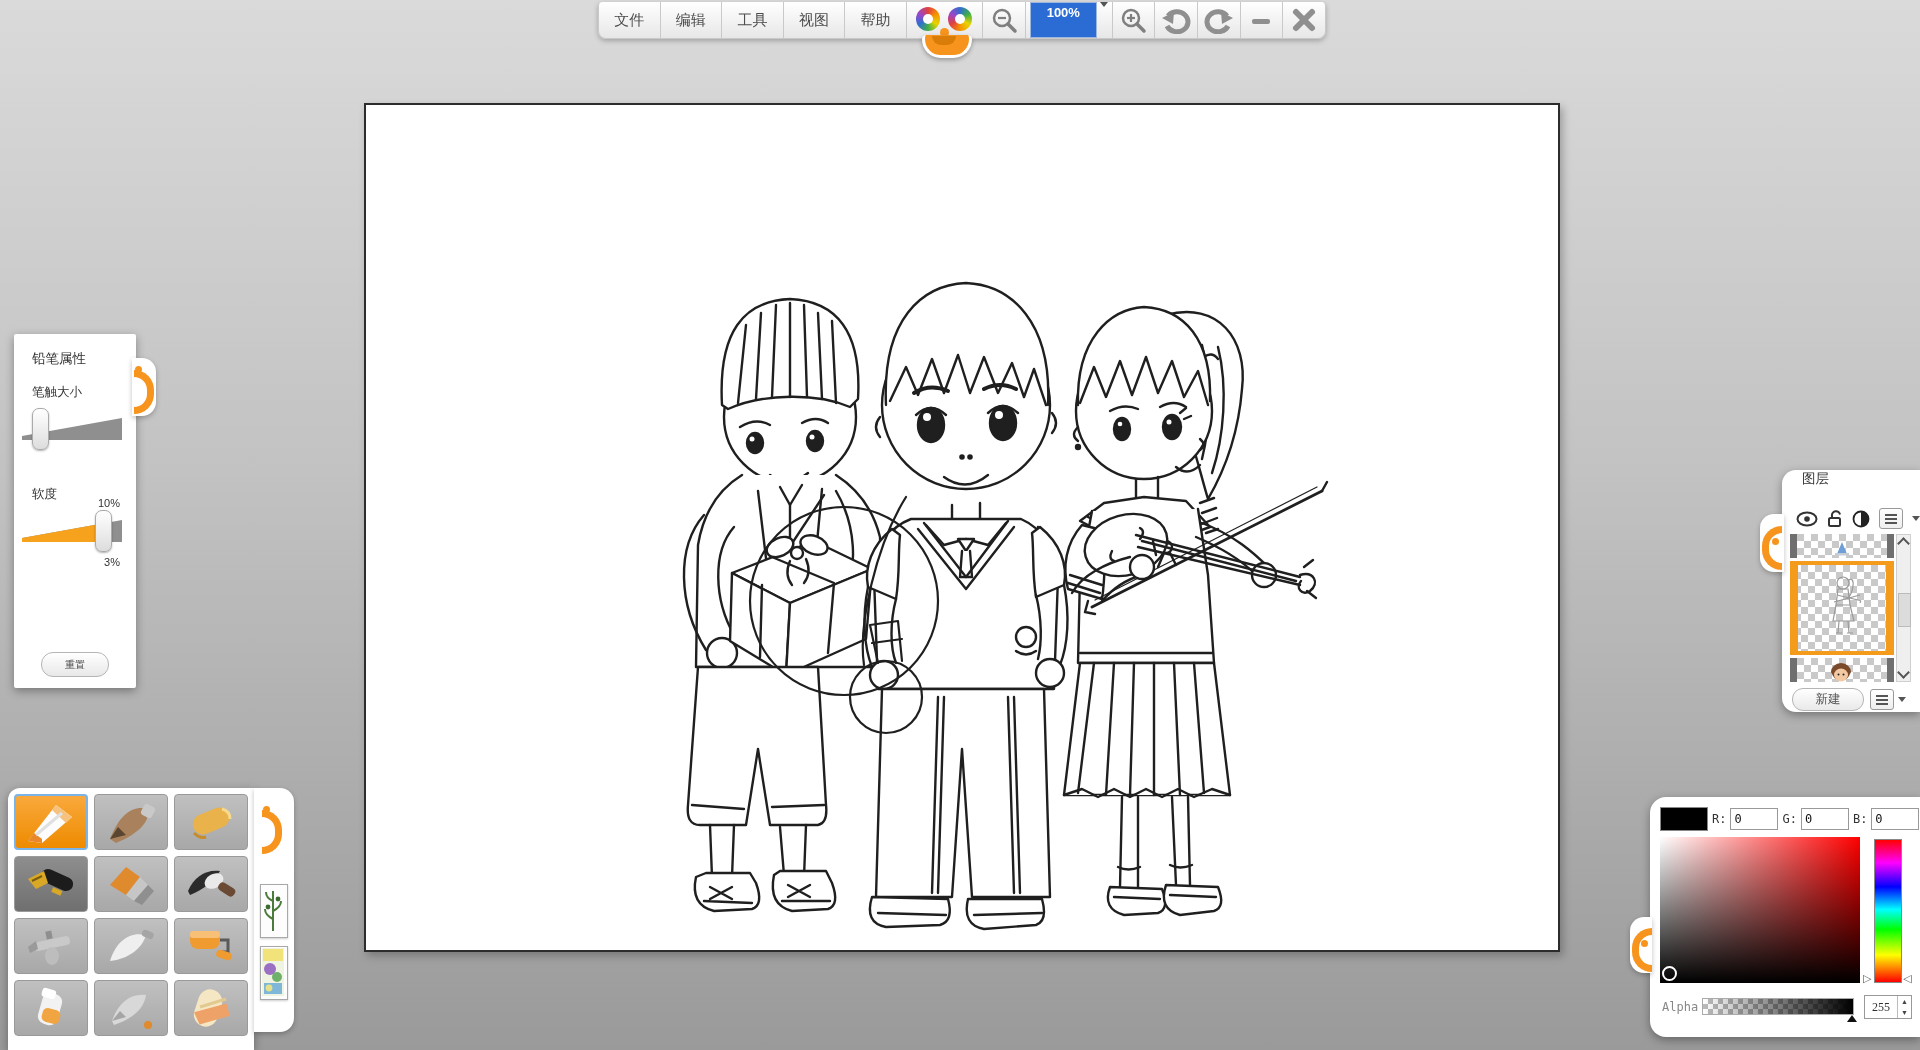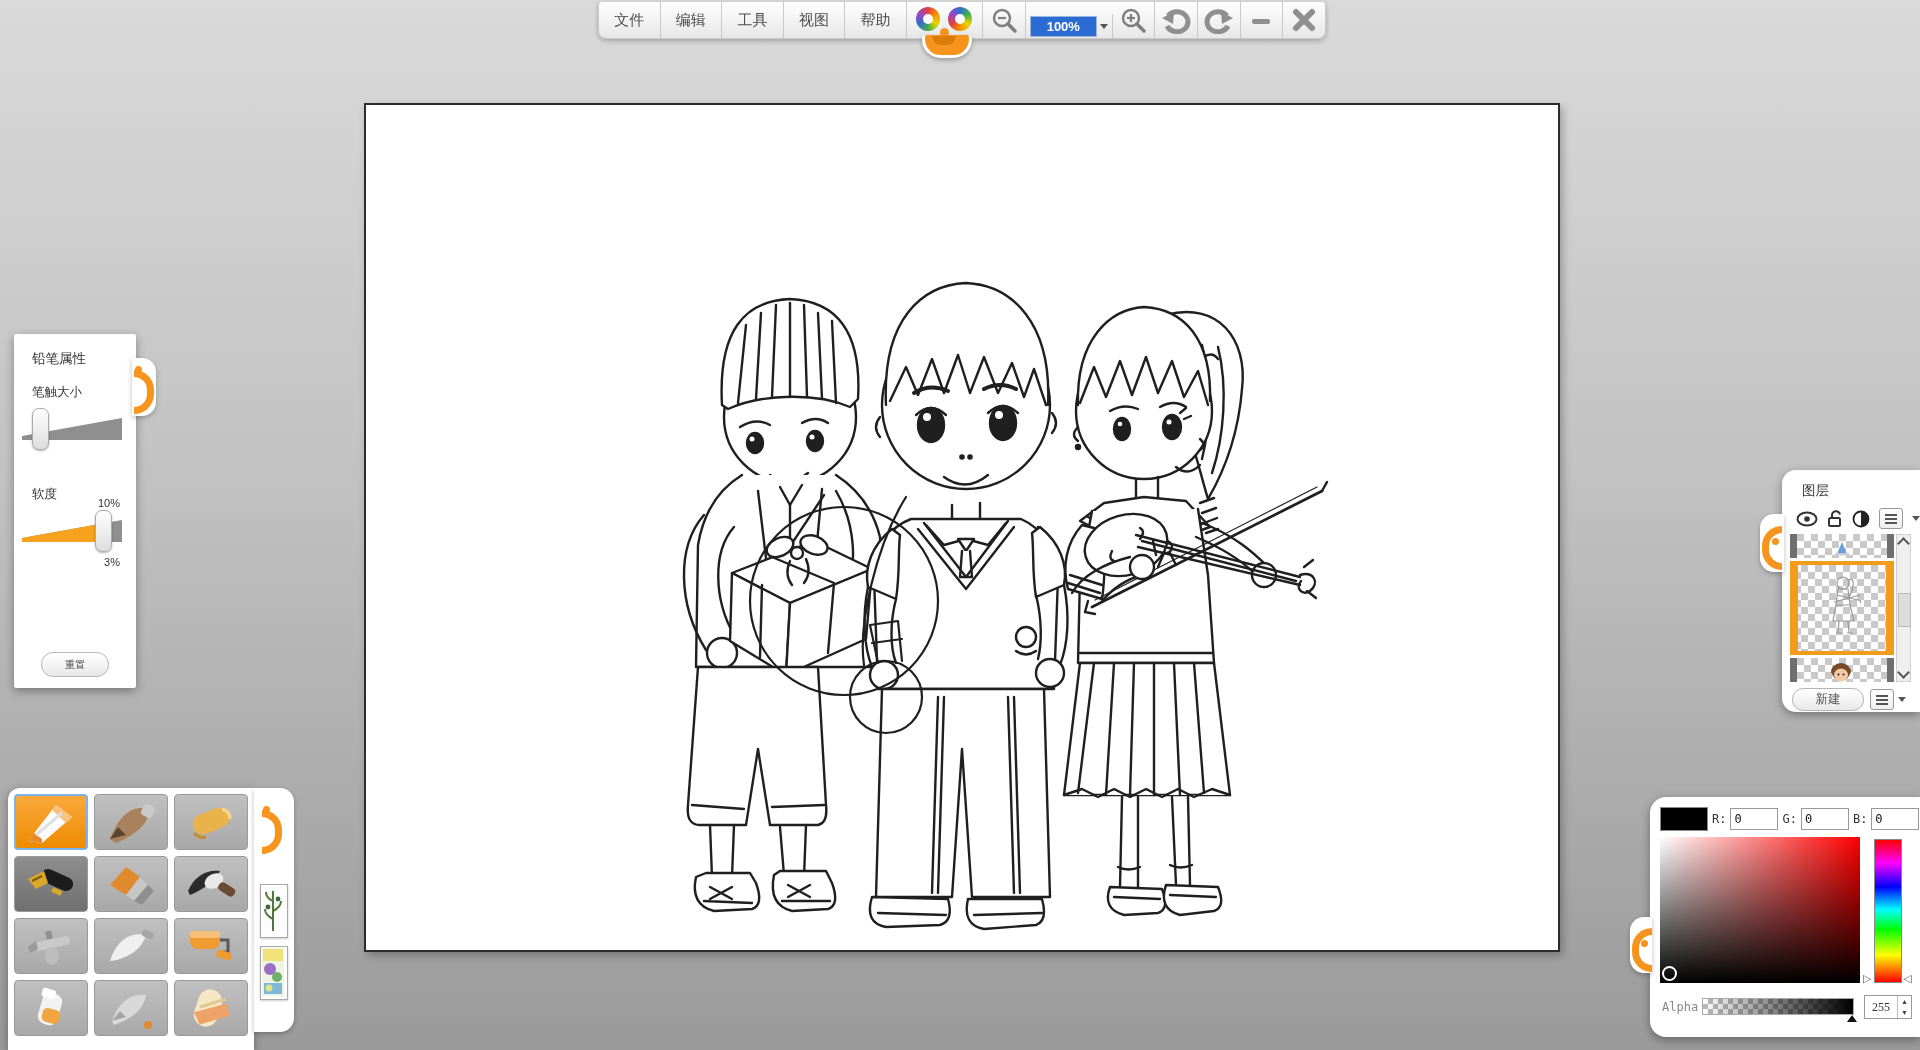--- a/index.html
+++ b/index.html
@@ -21,21 +21,21 @@
   .swirl{position:absolute;top:5px;width:24px;height:24px;border-radius:50%;
     background:conic-gradient(#e04040,#f59300,#e8d400,#3fae49,#2f6fd0,#9c46c8,#e04040);}
   .swirl::after{content:"";position:absolute;left:7px;top:7px;width:10px;height:10px;border-radius:50%;background:#fff;}
   .swirl.left{left:9px;}
   .swirl.right{left:41px;background:conic-gradient(#2f6fd0,#3fae49,#e8d400,#f59300,#e04040,#9c46c8,#2f6fd0);}
   .logo-nose{position:absolute;left:33px;top:26px;width:9px;height:9px;border-radius:50%;background:#f7941e;}
   .logo-chin{position:absolute;left:15px;top:33px;width:44px;height:20px;background:#f7941e;
     border:3px solid #fff;border-top:none;border-radius:6px 6px 26px 26px;box-shadow:0 2px 4px rgba(0,0,0,.3);}
   .logo-chin::after{content:"";position:absolute;left:7px;top:1px;width:24px;height:9px;
     border-radius:0 0 18px 18px;background:#d97c08;}
-  .zoom-box{width:78px;display:flex;align-items:center;gap:3px;border-right:1px solid #c9c9c9;padding:0 4px;margin-top:12px;}
+  .zoom-box{width:78px;display:flex;gap:3px;border-right:1px solid #c9c9c9;padding:0 4px;}
   .zoom-value{flex:1;background:#2b6cd4;color:#fff;font-weight:bold;font-size:13px;
     text-align:center;padding:2px 0;border:1px solid #9db8df;}
   .caret{width:0;height:0;border-left:4px solid transparent;border-right:4px solid transparent;border-top:5px solid #555;}
 
   
   .canvas{position:absolute;left:364px;top:103px;width:1192px;height:845px;background:#fff;
     border:2px solid #2c2c2c;box-shadow:3px 4px 8px rgba(0,0,0,.25);}
   .canvas svg{display:block;width:100%;height:100%;}
 
   
@@ -69,21 +69,21 @@
     grid-auto-rows:56px;gap:6px;}
   .tool{background:linear-gradient(#c0c0c0,#a8a8a8);border-radius:4px;border:1px solid #9a9a9a;
     display:flex;align-items:center;justify-content:center;}
   .tool.selected{background:linear-gradient(#f9a93c,#ee8b00);border:2px solid #7ab4e8;}
   .palette-tab{left:254px;top:788px;width:40px;height:244px;border-radius:0 14px 14px 0;}
   .mini-thumb{position:absolute;left:6px;width:26px;height:52px;background:#fdfdfd;
     border:1px solid #a8a8a8;box-shadow:0 1px 2px rgba(0,0,0,.2);}
 
   
   .layers-panel{left:1782px;top:470px;width:138px;height:242px;border-radius:14px 0 0 14px;}
-  .layers-panel .title{position:absolute;left:20px;top:12px;font-size:13.5px;color:#333;text-align:center;}
+  .layers-panel .title{position:absolute;left:20px;top:0;font-size:13.5px;color:#333;text-align:center;}
   .licons{position:absolute;left:14px;top:38px;display:flex;align-items:center;gap:9px;}
   .layer-list{position:absolute;left:8px;top:64px;width:104px;height:148px;overflow:hidden;
     display:flex;flex-direction:column;gap:3px;}
   .checker{background-color:#fff;background-image:
       linear-gradient(45deg,#c9c9c9 25%,transparent 25%,transparent 75%,#c9c9c9 75%),
       linear-gradient(45deg,#c9c9c9 25%,transparent 25%,transparent 75%,#c9c9c9 75%);
     background-size:14px 14px;background-position:0 0,7px 7px;}
   .layer-row{position:relative;flex:none;}
   .layer-row .bar{position:absolute;top:0;bottom:0;width:7px;background:#6f6f6f;}
   .layer-row .bar.l{left:0;} .layer-row .bar.r{right:0;}

